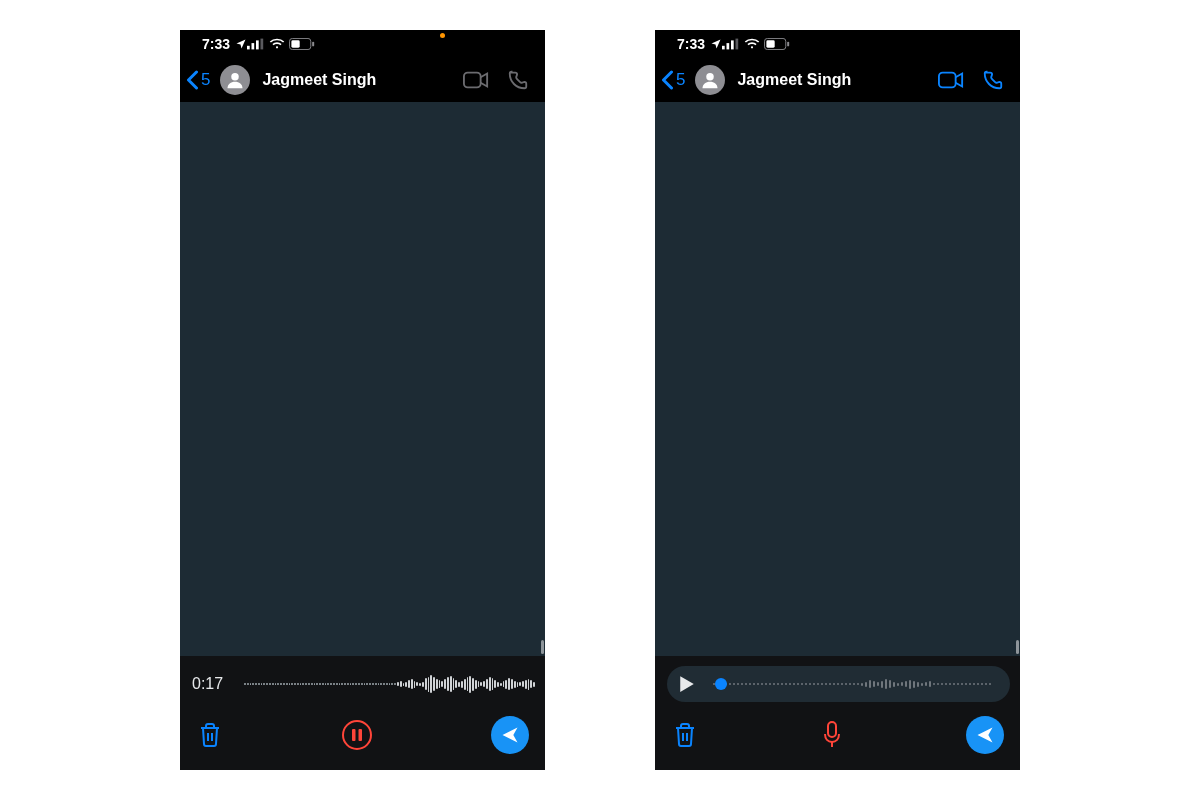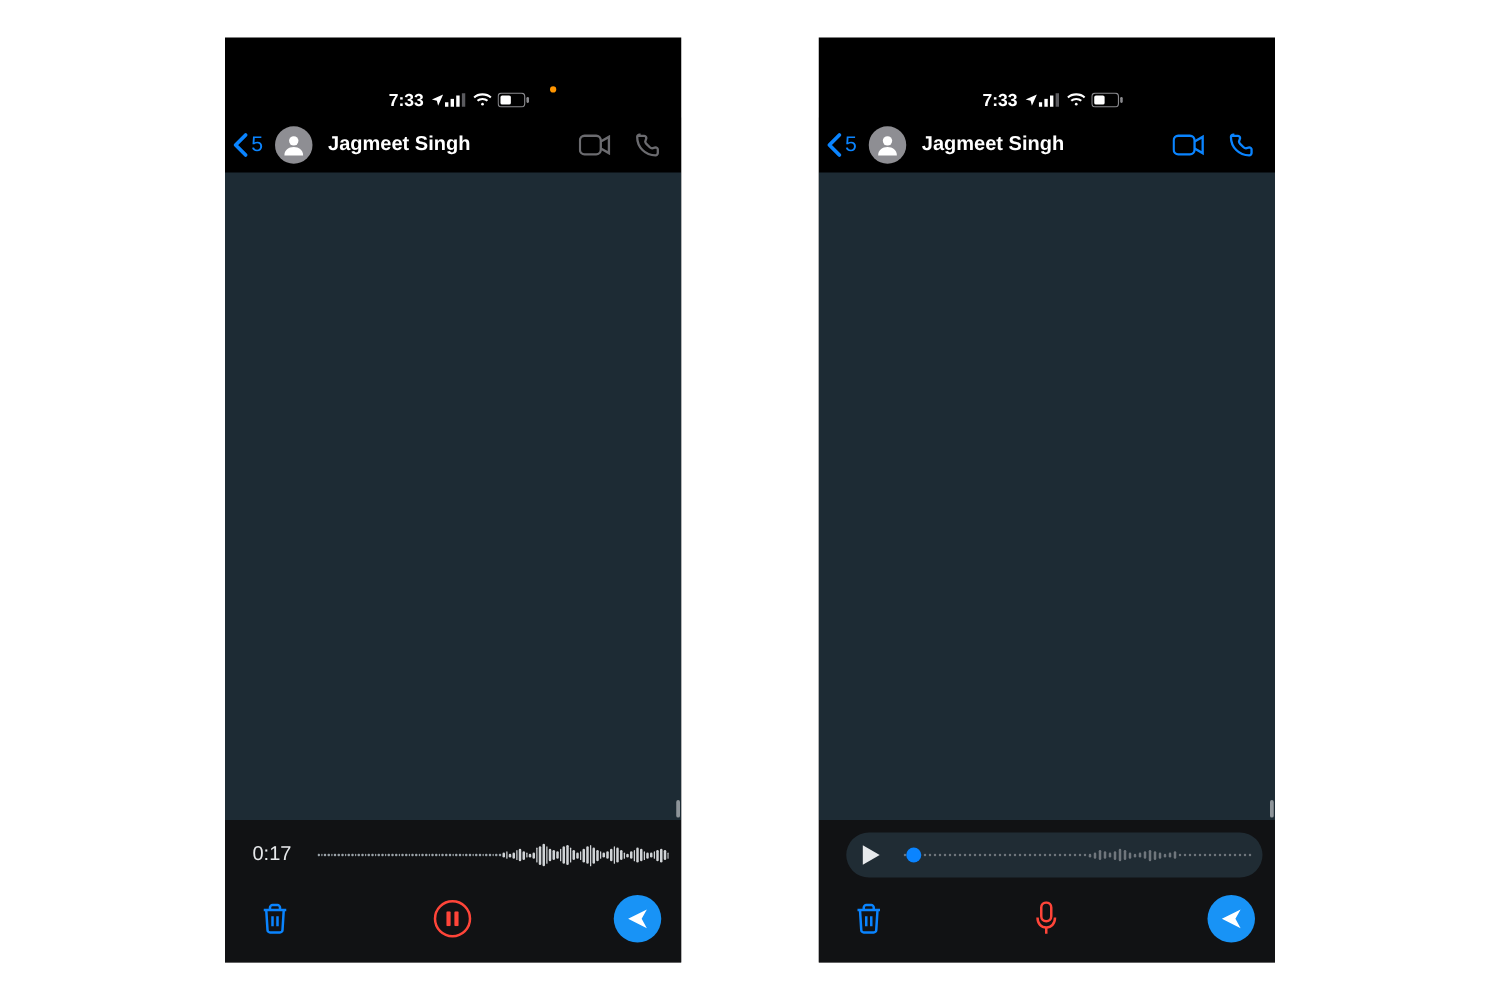--- a/index.html
+++ b/index.html
@@ -19,27 +19,26 @@
     background: #000;
     display: flex;
     flex-direction: column;
     position: relative;
     overflow: hidden;
   }
   .statusbar {
     height: 28px;
     display: flex;
     align-items: center;
-    justify-content: center;
+    justify-content: flex-start;
     padding: 0 12px 0 22px;
     color: #fff;
     font-size: 14px;
     font-weight: 600;
     position: relative;
-    margin-top: 36px;
   }
   .status-left { display: flex; align-items: center; gap: 5px; }
   .status-right { display: flex; align-items: center; gap: 4px; }
   .dot-orange {
     position: absolute;
     right: 100px;
     top: 3px;
     width: 5px; height: 5px;
     background: #ff9500;
     border-radius: 50%;
@@ -74,21 +73,21 @@
     position: absolute;
     right: 1px;
     bottom: 2px;
     width: 3px;
     height: 14px;
     background: rgba(255,255,255,0.5);
     border-radius: 2px;
   }
   .footer {
     background: #111214;
-    padding: 10px 10px 16px 22px;
+    padding: 10px 10px 16px 12px;
   }
   .footer-row1 {
     display: flex;
     align-items: center;
     gap: 10px;
     height: 36px;
   }
   .footer-row1.pill {
     background: #202c34;
     border-radius: 18px;

